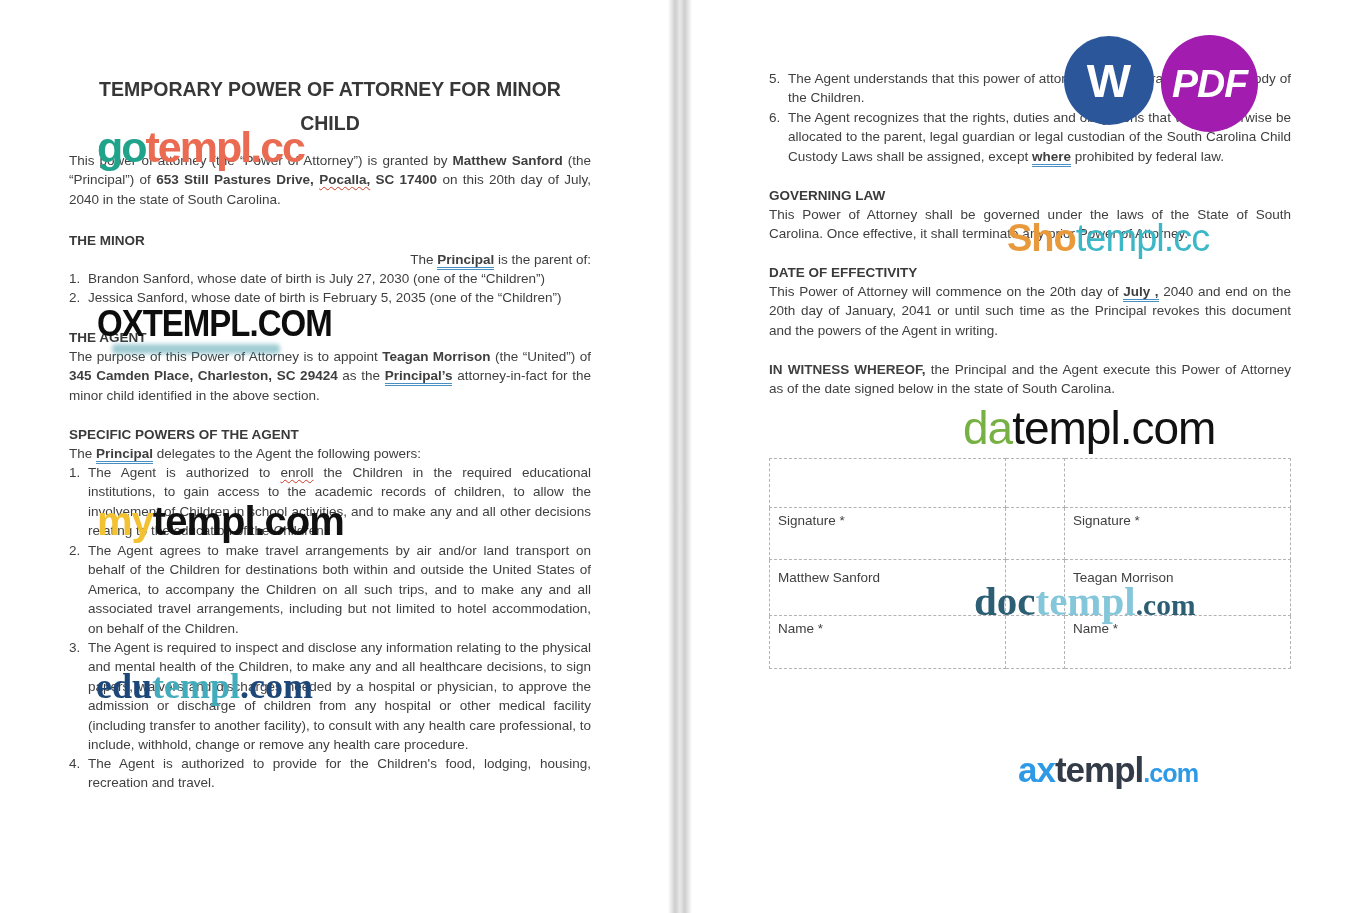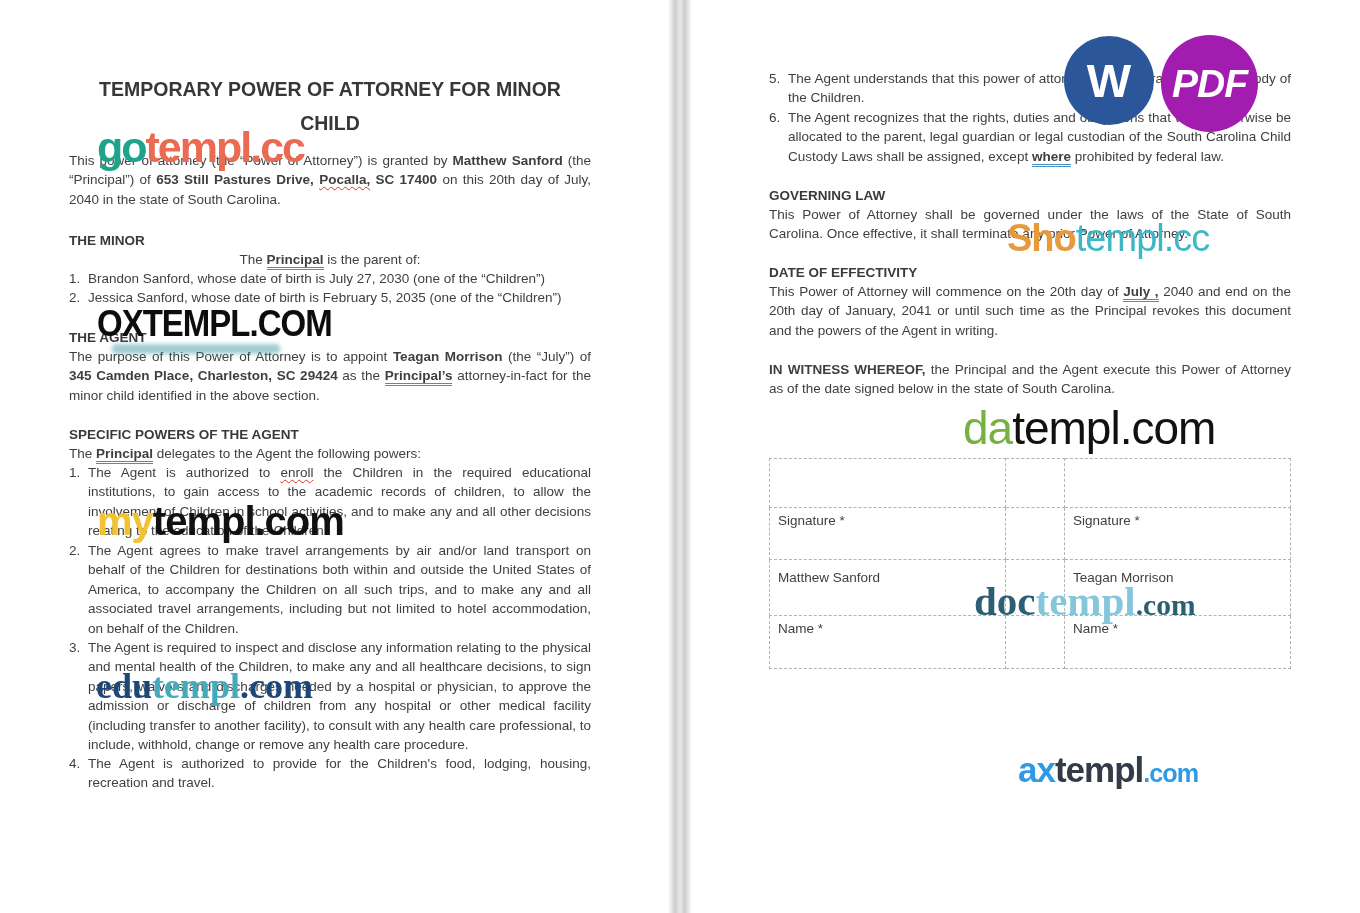--- a/index.html
+++ b/index.html
@@ -59,35 +59,35 @@
   <div class="page" id="page1">
 
     <div class="abs doc-title" style="top:72px;">
         <div>TEMPORARY POWER OF ATTORNEY FOR MINOR</div>
         <div>CHILD</div>
       </div>
 
     <div class="abs par" style="top:151px;"><span>This power of attorney (the “Power of Attorney”) is granted by </span><span class="b">Matthew Sanford</span><span> (the “Principal”) of </span><span class="b">653 Still Pastures Drive, </span><span class="b uw">Pocalla,</span><span class="b"> SC 17400</span><span> on this 20th day of July, 2040 in the state of South Carolina.</span></div>
 
     <div class="abs h" style="top:231px;">THE MINOR</div>
-    <div class="abs par" style="top:250px;text-align:center;"><span>The </span><span class="ud">Principal</span><span> is the parent of:</span></div>
+    <div class="abs par" style="top:250px;text-align:right;"><span>The </span><span class="ud">Principal</span><span> is the parent of:</span></div>
 
     <div class="abs" style="top:269px;">
       <div class="li">
           <span class="num">1.</span>
           <span class="itext" style="text-align:left;">Brandon Sanford, whose date of birth is July 27, 2030 (one of the “Children”)</span>
         </div>
       <div class="li">
           <span class="num">2.</span>
           <span class="itext" style="text-align:left;">Jessica Sanford, whose date of birth is February 5, 2035 (one of the “Children”)</span>
         </div>
     </div>
 
     <div class="abs h" style="top:328px;">THE AGENT</div>
-    <div class="abs par" style="top:347px;"><span>The purpose of this Power of Attorney is to appoint </span><span class="b">Teagan Morrison</span><span> (the “July”) of </span><span class="b">345 Camden Place, Charleston, SC 29424</span><span> as the </span><span class="ud">Principal’s</span><span> attorney-in-fact for the minor child identified in the above section.</span></div>
+    <div class="abs par" style="top:347px;"><span>The purpose of this Power of Attorney is to appoint </span><span class="b">Teagan Morrison</span><span> (the “United”) of </span><span class="b">345 Camden Place, Charleston, SC 29424</span><span> as the </span><span class="ud">Principal’s</span><span> attorney-in-fact for the minor child identified in the above section.</span></div>
 
     <div class="abs h" style="top:425px;">SPECIFIC POWERS OF THE AGENT</div>
     <div class="abs par" style="top:444px;text-align:left;"><span>The </span><span class="ud">Principal</span><span> delegates to the Agent the following powers:</span></div>
 
     <div class="abs li" style="top:463px;">
         <span class="num">1.</span>
         <span class="itext"><span>The Agent is authorized to </span><span class="uw">enroll</span><span> the Children in the required educational institutions, to gain access to the academic records of children, to allow the involvement of Children in school activities, and to make any and all other decisions relating to the education of the Children.</span></span>
       </div>
 
     <div class="abs li" style="top:541px;">

